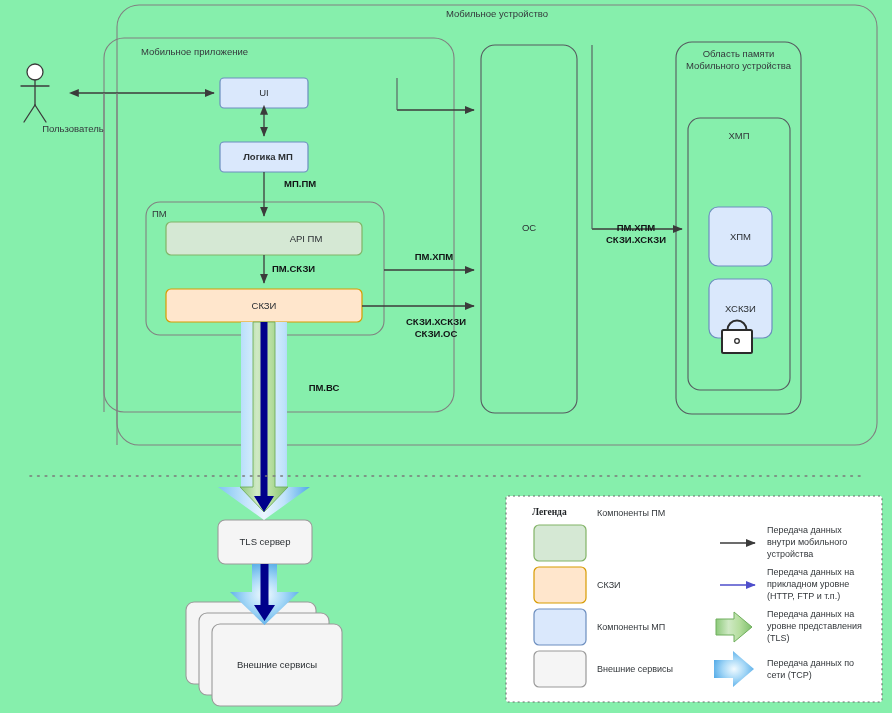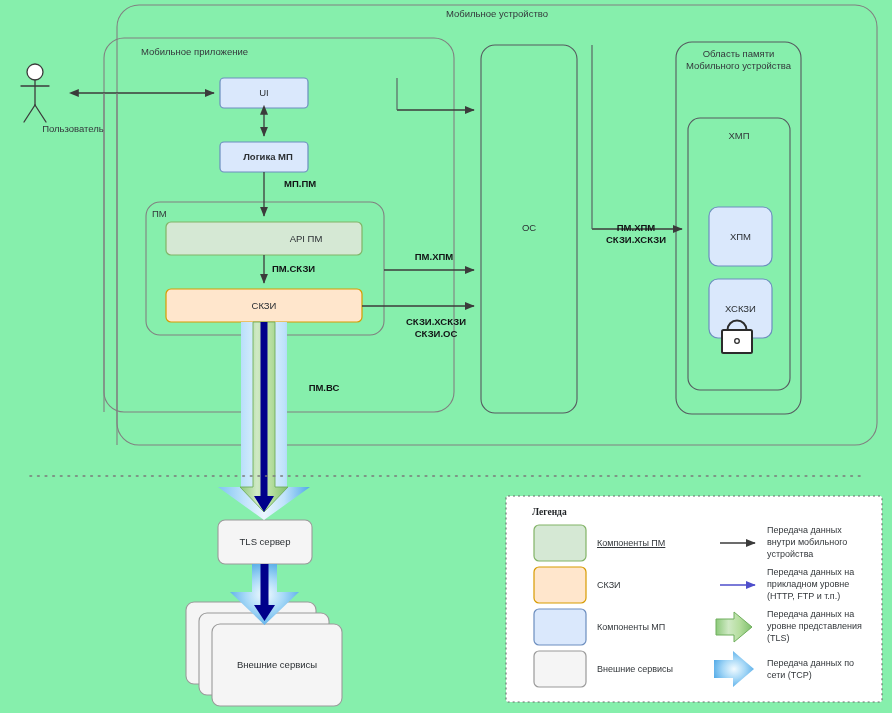--- a/index.html
+++ b/index.html
@@ -246,21 +246,21 @@
   <div class="lbl bold" style="left:396px; top:316px; width:80px;">СКЗИ.ХСКЗИ
 СКЗИ.ОС</div>
 
   <div class="lbl bold" style="left:594px; top:222px; width:84px;">ПМ.ХПМ
 СКЗИ.ХСКЗИ</div>
 
   <div class="lbl bold" style="left:294px; top:382px; width:60px; text-align:center;">ПМ.ВС</div>
 
   <div class="legend-title" style="left:532px; top:507px;font-family:Liberation Serif, serif;">Легенда</div>
 
-  <div class="legend-text" style="left:597px; top:538px; width:110px;text-decoration:underline;">Компоненты ПМ</div>
+  <div class="legend-text" style="left:597px; top:508px; width:110px;">Компоненты ПМ</div>
   <div class="legend-text" style="left:597px; top:580px; width:110px;">СКЗИ</div>
   <div class="legend-text" style="left:597px; top:622px; width:110px;">Компоненты МП</div>
   <div class="legend-text" style="left:597px; top:664px; width:110px;">Внешние сервисы</div>
 
   <div class="legend-text" style="left:767px; top:525px; width:108px;">Передача данных
 внутри мобильного
 устройства</div>
   <div class="legend-text" style="left:767px; top:567px; width:110px;">Передача данных на
 прикладном уровне
 (HTTP, FTP и т.п.)</div>

